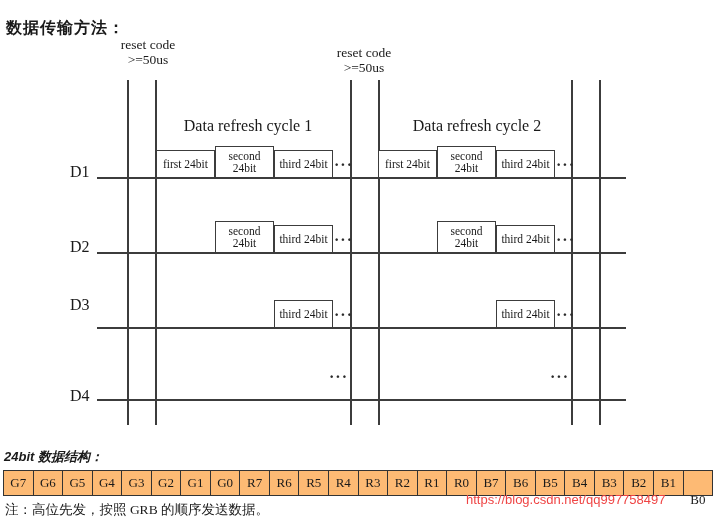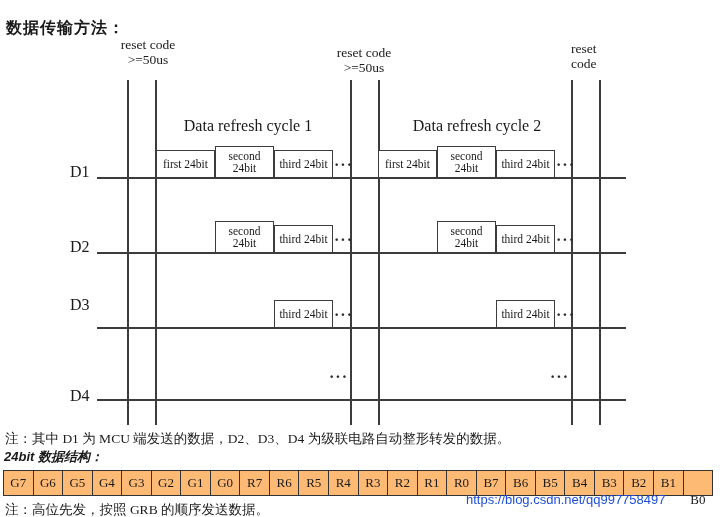--- a/index.html
+++ b/index.html
@@ -20,21 +20,21 @@
   .dots{position:absolute;font-size:16px;font-weight:bold;letter-spacing:1px;color:#2a2a2a;}
   
   .note{position:absolute;left:5px;font-size:13.5px;white-space:nowrap;}
   .section-title{position:absolute;left:4px;font-size:13px;font-weight:bold;
                  font-family:"Liberation Sans","DejaVu Sans",sans-serif;font-style:italic;}
   .bit-table{position:absolute;left:3px;top:470px;width:710px;height:26px;
              display:flex;box-sizing:border-box;border:1px solid #333;background:#fdba74;}
   .bit-cell{flex:1;box-sizing:border-box;border-right:1px solid #333;display:flex;
             align-items:center;justify-content:center;font-size:13px;}
   .bit-cell:last-child{border-right:none;margin-top:29px;}
-  .watermark{position:absolute;left:466px;top:492px;font-size:13px;color:#1d4ed8;
+  .watermark{position:absolute;left:466px;top:492px;font-size:13px;color:#ef4444;
              font-family:"Liberation Sans","DejaVu Sans",sans-serif;white-space:nowrap;text-align:center;}
 </style>
 </head>
 <body>
 
 <div class="page">
 
   <div class="title">数据传输方法：</div>
 
   <div class="vline" style="left:127px"></div>
@@ -44,24 +44,20 @@
   <div class="vline" style="left:571px"></div>
   <div class="vline" style="left:599px"></div>
 
   <div class="rlabel" style="left:98px;top:37px">
     <div>reset code</div>
     <div>&gt;=50us</div>
   </div>
   <div class="rlabel" style="left:314px;top:45px">
     <div>reset code</div>
     <div>&gt;=50us</div>
-  </div>
-  <div class="rlabel leftalign" style="left:571px;top:41px">
-    <div>reset</div>
-    <div>code</div>
   </div>
 
   <div class="cycle-label" style="left:157px;top:117px">Data refresh cycle 1</div>
   <div class="cycle-label" style="left:386px;top:117px">Data refresh cycle 2</div>
 
   <div class="sig-label" style="top:163px">D1</div>
   <div class="sig-label" style="top:238px">D2</div>
   <div class="sig-label" style="top:296px">D3</div>
   <div class="sig-label" style="top:387px">D4</div>
 
@@ -117,21 +113,20 @@
   </div>
   <div class="dots" style="left:334px;top:306px">···</div>
   <div class="tbox" style="left:496px;top:300px;width:59px;height:28px">
     <span>third 24bit</span>
   </div>
   <div class="dots" style="left:556px;top:306px">···</div>
 
   <div class="dots" style="left:329px;top:368px">···</div>
   <div class="dots" style="left:550px;top:368px">···</div>
 
-  <div class="note" style="top:430px">注：其中 D1 为 MCU 端发送的数据，D2、D3、D4 为级联电路自动整形转发的数据。</div>
   <div class="section-title" style="top:448px">24bit 数据结构：</div>
 
   <div class="bit-table">
       <div class="bit-cell">G7</div>
       <div class="bit-cell">G6</div>
       <div class="bit-cell">G5</div>
       <div class="bit-cell">G4</div>
       <div class="bit-cell">G3</div>
       <div class="bit-cell">G2</div>
       <div class="bit-cell">G1</div>

